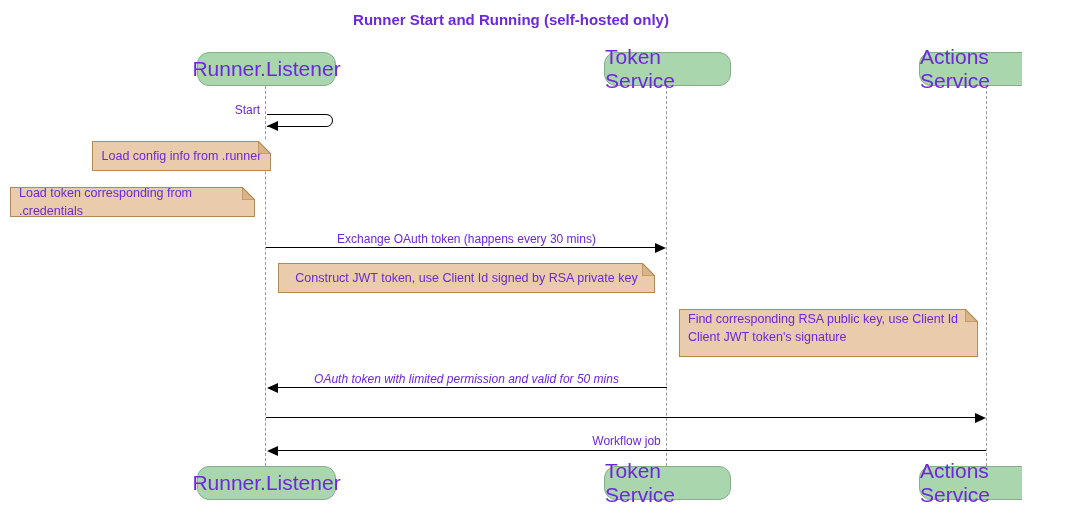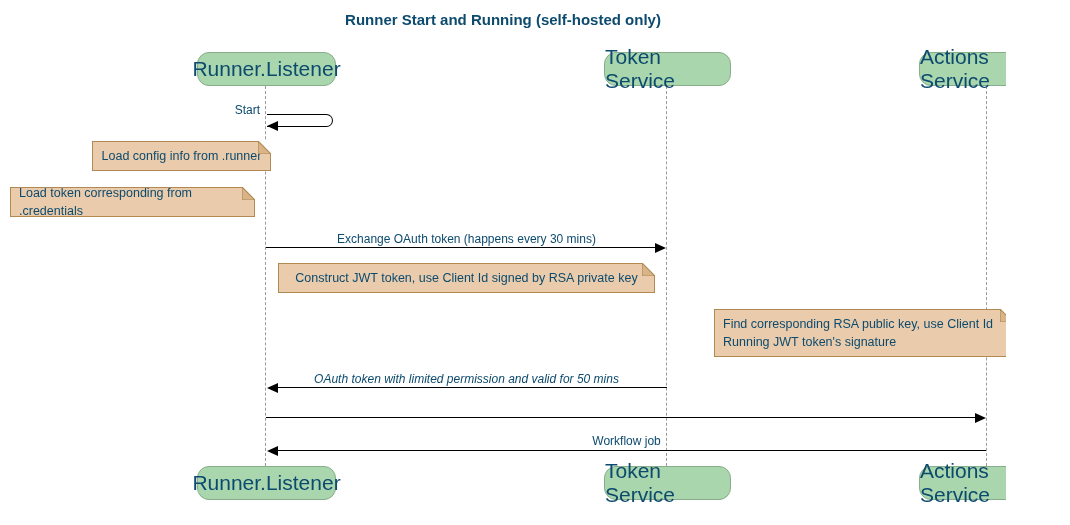--- a/index.html
+++ b/index.html
@@ -1,22 +1,23 @@
 <!DOCTYPE html>
 <html style="--participant-fill: #a9d6ad; --participant-border: #87ad8a; --note-fill: #eaccac; --note-border: #b08a52; --note-fold: #d9b489; --lifeline: #9a9a9a; --arrow: #000000; --background: #ffffff;"><head>
 <meta charset="utf-8">
 <style>
   html,body{margin:0;padding:0;background:#fff;}
   #canvas{
     position:relative;
     width:1006px;height:525px;
     background:var(--background,#ffffff);
     font-family:"Liberation Sans",sans-serif;
-    color:#0c4a6e;
+    color:#6d28d9;
     overflow:hidden;
+    padding-left:16px;
   }
   .title{
     position:absolute;top:11px;left:0;width:100%;
     text-align:center;font-size:15px;font-weight:bold;
   }
   .actor{
     position:absolute;height:34px;
     background:var(--participant-fill,#a9d6ad);
     border:1px solid var(--participant-border,#87ad8a);
     border-radius:12px;
@@ -28,21 +29,21 @@
     border-left:1px dashed var(--lifeline,#9a9a9a);
   }
   .note{
     position:absolute;
     background:var(--note-fill,#eaccac);
     border:1px solid var(--note-border,#b08a52);
     font-size:12.5px;line-height:18px;
     display:flex;align-items:center;justify-content:center;
     padding:0 8px;box-sizing:border-box;
   }
-  .note.multiline{flex-direction:column;align-items:flex-start;justify-content:center;margin-left:35px;}
+  .note.multiline{flex-direction:column;align-items:flex-start;justify-content:flex-start;}
   .note .fold{position:absolute;top:-1px;right:-1px;width:13px;height:13px;}
   .msg-label{
     position:absolute;font-size:12px;text-align:center;white-space:nowrap;
   }
   .msg-line{position:absolute;height:0;border-top:1px solid var(--arrow,#000);}
   .head-right{
     position:absolute;width:0;height:0;
     border-left:11px solid var(--arrow,#000);
     border-top:5px solid transparent;border-bottom:5px solid transparent;
   }
@@ -105,21 +106,21 @@
   <div class="note" style="left:278px;top:263px;width:377px;height:30px;">
     <span>Construct JWT token, use Client Id signed by RSA private key</span>
     <svg class="fold" viewBox="0 0 13 13">
       <path d="M0 0 H13 V13 Z" fill="#ffffff"></path>
       <path d="M0 0 L13 13 L0 13 Z" fill="#d9b489" stroke="#b08a52" stroke-width="1.2"></path>
     </svg>
   </div>
 
   <div class="note multiline" style="left:679px;top:309px;width:299px;height:48px;">
     <span>Find corresponding RSA public key, use Client Id</span>
-    <span>Running JWT token's signature</span>
+    <span>Client JWT token's signature</span>
     <svg class="fold" viewBox="0 0 13 13">
       <path d="M0 0 H13 V13 Z" fill="#ffffff"></path>
       <path d="M0 0 L13 13 L0 13 Z" fill="#d9b489" stroke="#b08a52" stroke-width="1.2"></path>
     </svg>
   </div>
 
   <div class="msg-label" style="left:266px;top:372px;width:401px;font-style:italic;">OAuth token with limited permission and valid for 50 mins</div>
   <div class="msg-line" style="left:272px;top:387px;width:395px;"></div>
   <div class="head-left" style="left:267px;top:383px;"></div>
 

